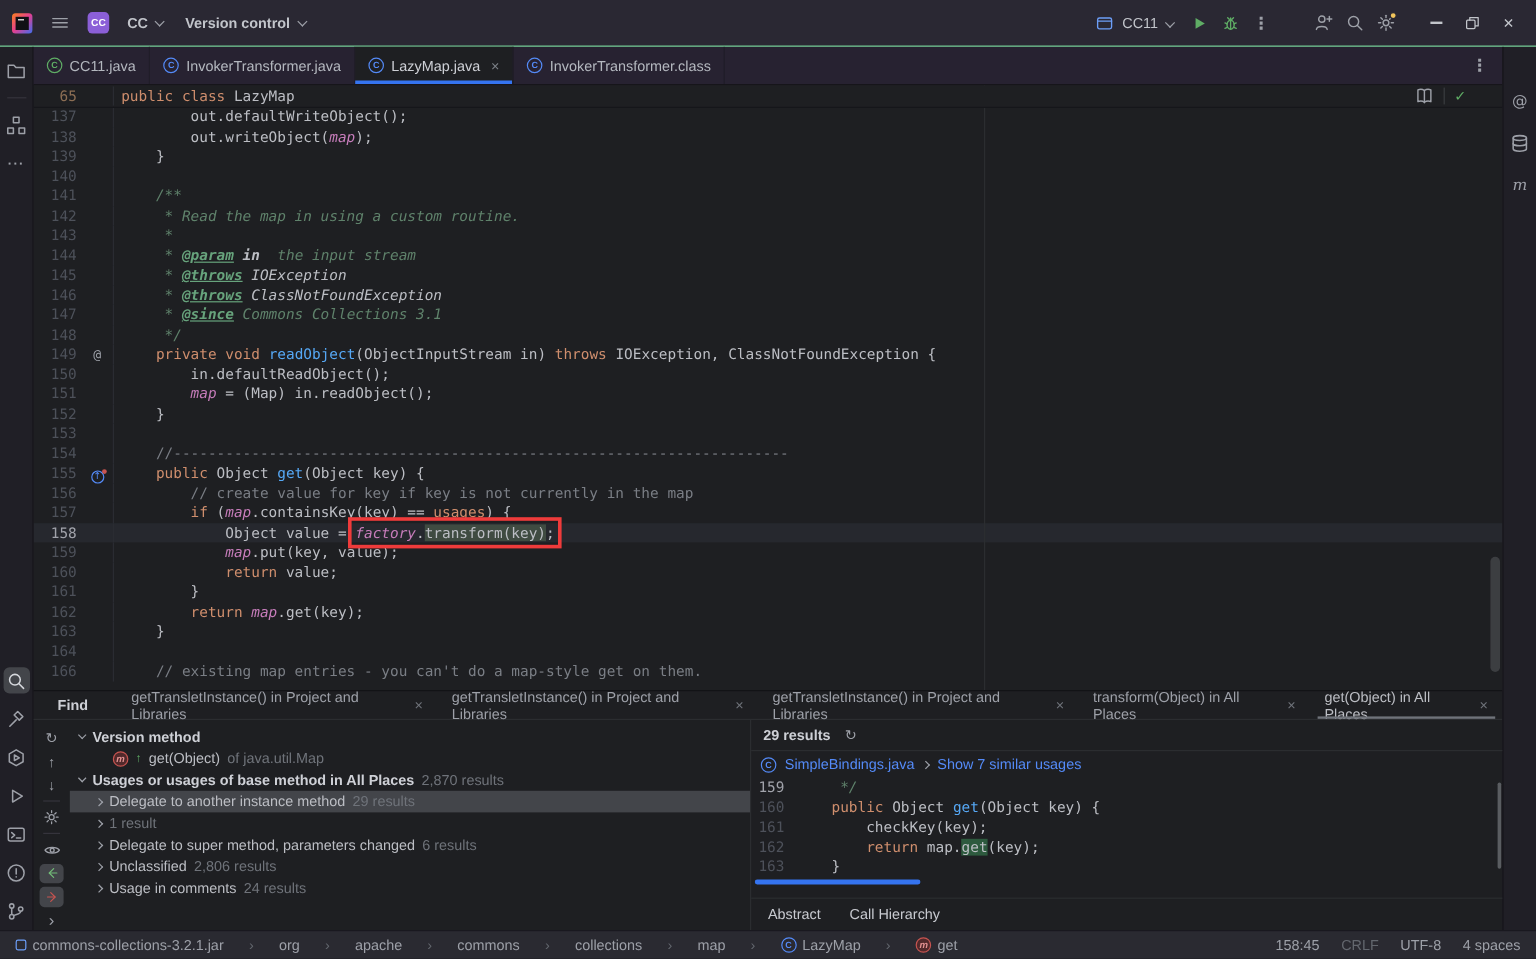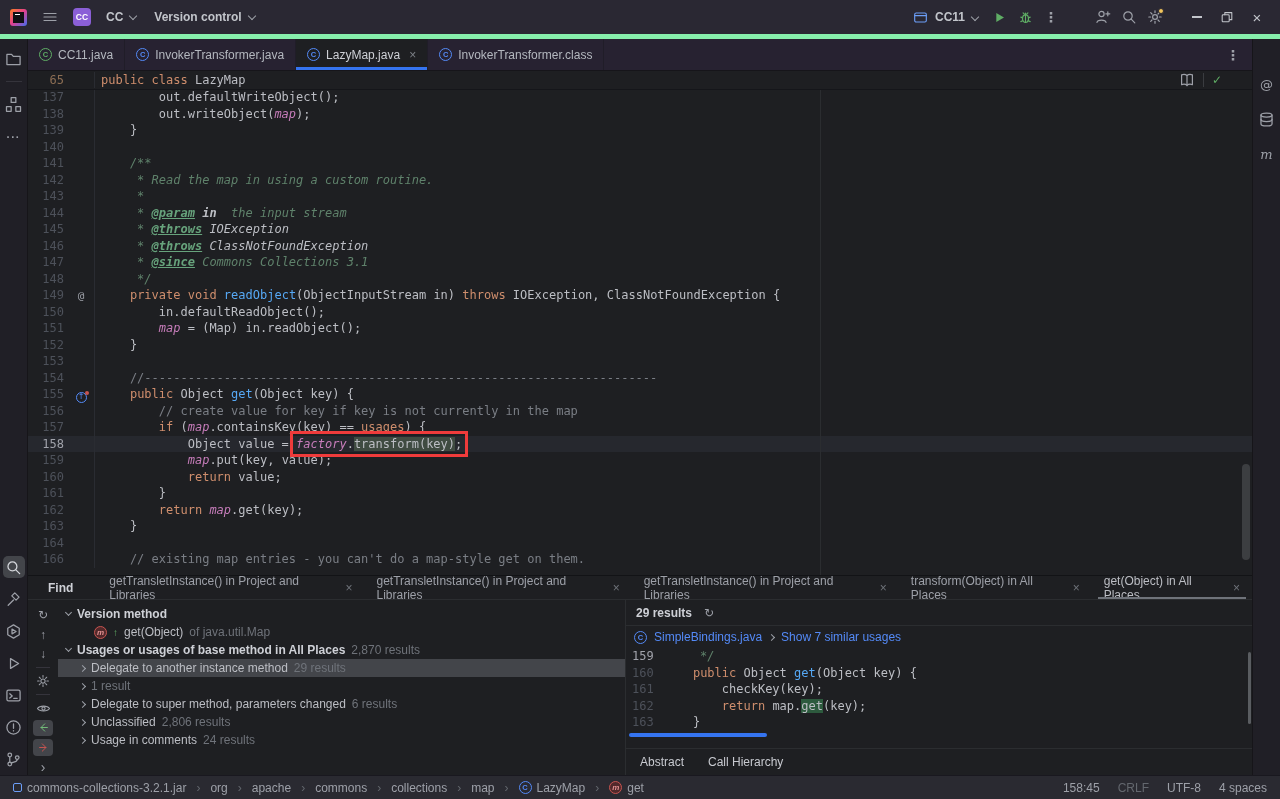--- a/index.html
+++ b/index.html
@@ -1,36 +1,36 @@
 <!DOCTYPE html>
 <html><head>
 <meta charset="utf-8">
 <style>
 *{margin:0;padding:0;box-sizing:border-box}
 html,body{width:1280px;height:799px;overflow:hidden;background:#1e1f22;
   font-family:"Liberation Sans","DejaVu Sans",sans-serif;color:#bcbec4}
 .app{position:relative;width:1280px;height:799px;display:flex;flex-direction:column;font-size:12px}
 
 
-.titlebar{height:39px;flex:none;background:#2a2833;border-bottom:5px solid #86efac;
+.titlebar{height:39px;flex:none;background:#2a2833;border-bottom:1px solid #86efac;
   display:flex;align-items:center;justify-content:space-between;padding:17px 8px}
 .tb-left,.tb-right{display:flex;align-items:center;height:100%}
 .logo{width:17px;height:17px;border-radius:3px;margin:0 10px 0 2px;flex:none;
   background:linear-gradient(135deg,#fc801d,#e43f8f 48%,#3c6ef0);position:relative}
 .logo::after{content:"";position:absolute;left:3px;top:3px;right:3px;bottom:3px;background:#101014}
 .logo::before{content:"";position:absolute;left:5px;top:5px;width:5px;height:1.5px;background:#fff;z-index:1}
 .tb-btn{display:flex;align-items:center;justify-content:center;width:26px;height:26px;border-radius:5px}
 .proj-badge{width:18px;height:18px;border-radius:4px;background:#8b5fd7;color:#fff;font-weight:bold;
   font-size:8.5px;display:flex;align-items:center;justify-content:center;margin:0 6px 0 10px}
 .tb-item{display:flex;align-items:center;gap:7px;padding:0 9px;height:26px;color:#c2c5cb;font-weight:bold}
 .tb-item .chev{margin-top:-2px}
 .chev{width:6px;height:6px;border-right:1.4px solid #9da0a8;border-bottom:1.4px solid #9da0a8;display:inline-block}
 .chev.down{transform:rotate(45deg)}
 .chev.right{transform:rotate(-45deg)}
-.runwidget{display:flex;align-items:center;gap:7px;padding:0 8px;height:26px;color:#c2c5cb;font-weight:bold}
+.runwidget{display:flex;align-items:center;gap:7px;padding:0 8px;height:26px;color:#c2c5cb;font-weight:normal}
 .glyph{font-family:"DejaVu Sans",sans-serif;color:#9da0a8}
 .kebab{color:#9da0a8;font-size:14px;font-weight:bold;letter-spacing:0}
 .gear-wrap{position:relative}
 .gear-dot{position:absolute;top:4px;right:4px;width:6px;height:6px;border-radius:50%;background:#f2c55c;border:1px solid #2a2833}
 .winctl{display:flex;align-items:center;margin-left:14px}
 .winctl .tb-btn{width:30px}
 .minus{width:10px;height:1.5px;background:#c2c5cb;display:inline-block}
 .closex{color:#c2c5cb;font-size:15px}
 
 
@@ -127,21 +127,21 @@
 .res-code .code{border-left:none;padding-left:8px}
 .res-hscroll{height:5px;margin:2px 0 0 3px}
 .res-hscroll i{display:block;width:138px;height:4px;background:#3574f0;border-radius:2px}
 .res-tabs{margin-top:auto;height:27px;flex:none;display:flex;align-items:center;gap:24px;border-top:1px solid #2b2d30;padding-left:14px}
 .res-tab{color:#c8cad0}
 .res-vscroll{position:absolute;right:1px;top:52px;width:3px;height:72px;background:#5a5d61;border-radius:2px}
 
 
 .statusbar{height:24px;flex:none;background:#2a2a31;border-top:1px solid #19181f;
   display:flex;align-items:center;justify-content:space-between;padding:0 13px;color:#9da0a8}
-.crumbs{display:flex;align-items:center;gap:10px;white-space:nowrap}
+.crumbs{display:flex;align-items:center;gap:21px;white-space:nowrap}
 .crumbs .sep{color:#62666d;font-size:12px}
 .crumb{display:flex;align-items:center;gap:5px}
 .jar-ic{width:9px;height:9px;border:1.3px solid #6c9ef8;border-radius:2px;display:inline-block}
 .sb-right{display:flex;align-items:center;gap:18px}
 .sb-right .dim{color:#63676e}
 </style>
 </head>
 <body>
 
 <div class="app">

